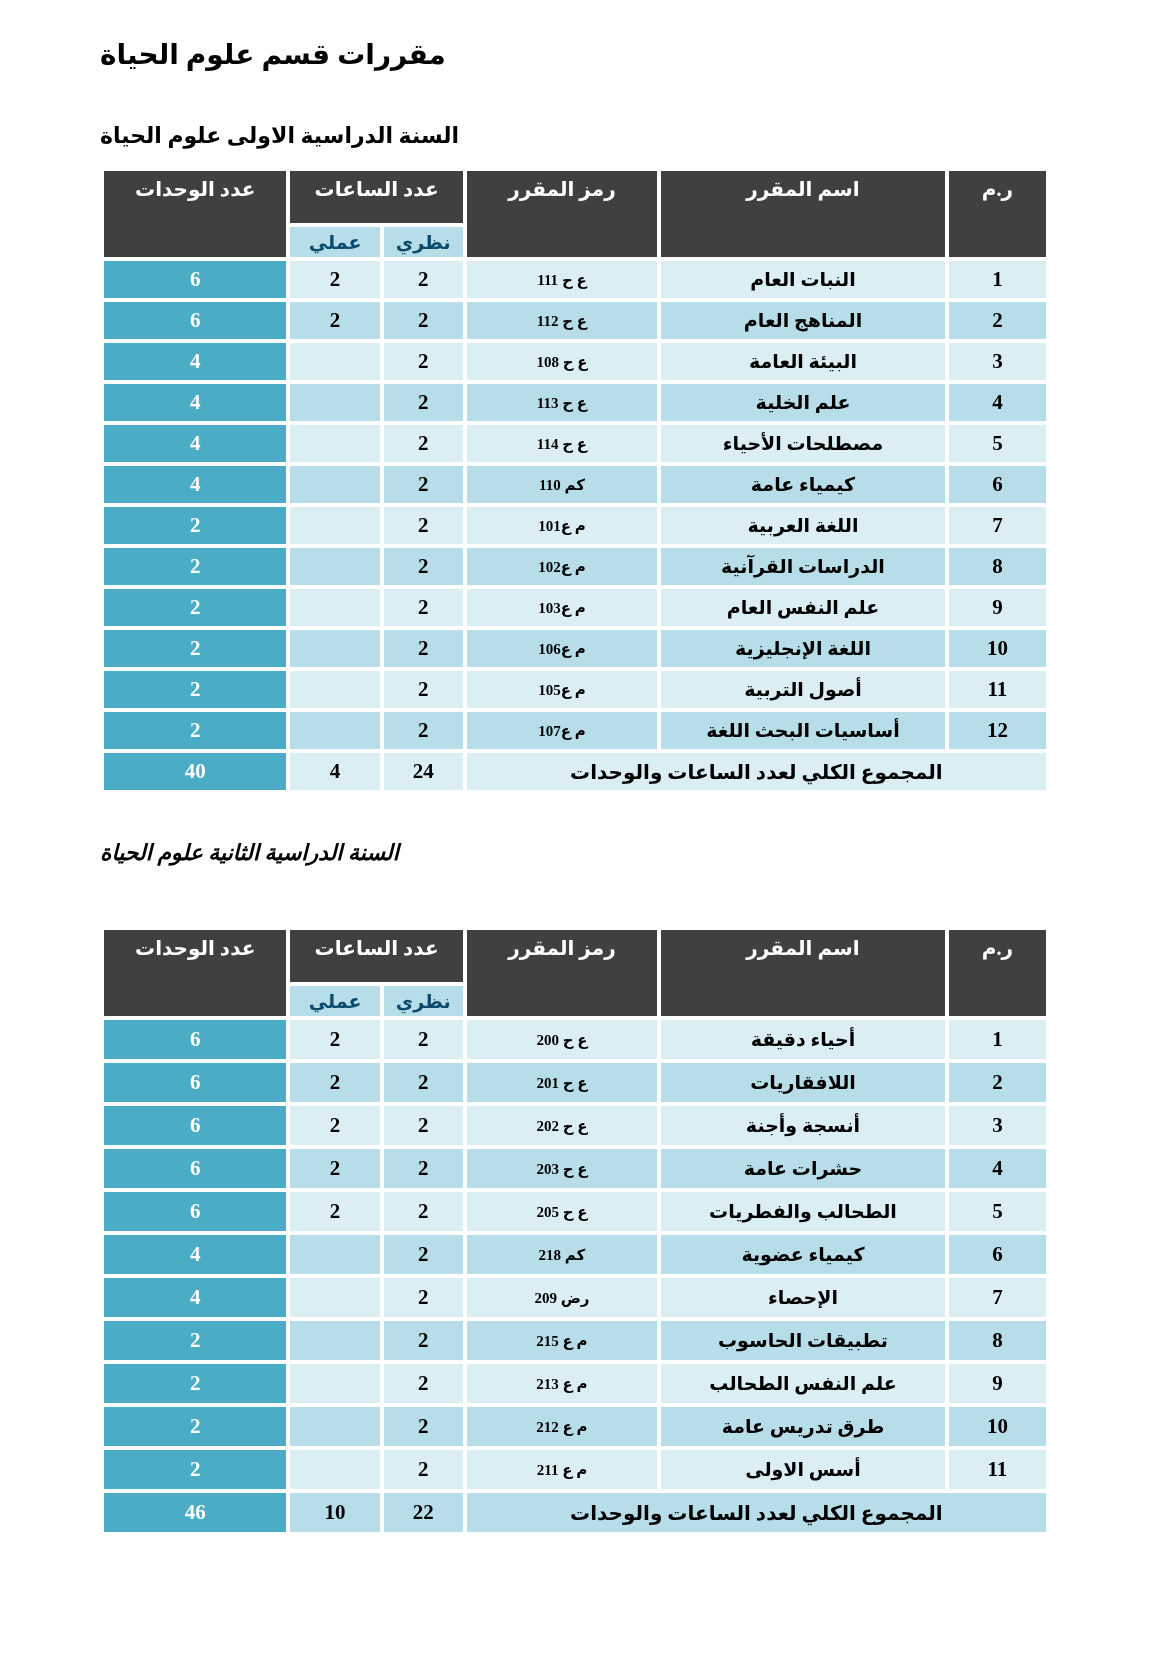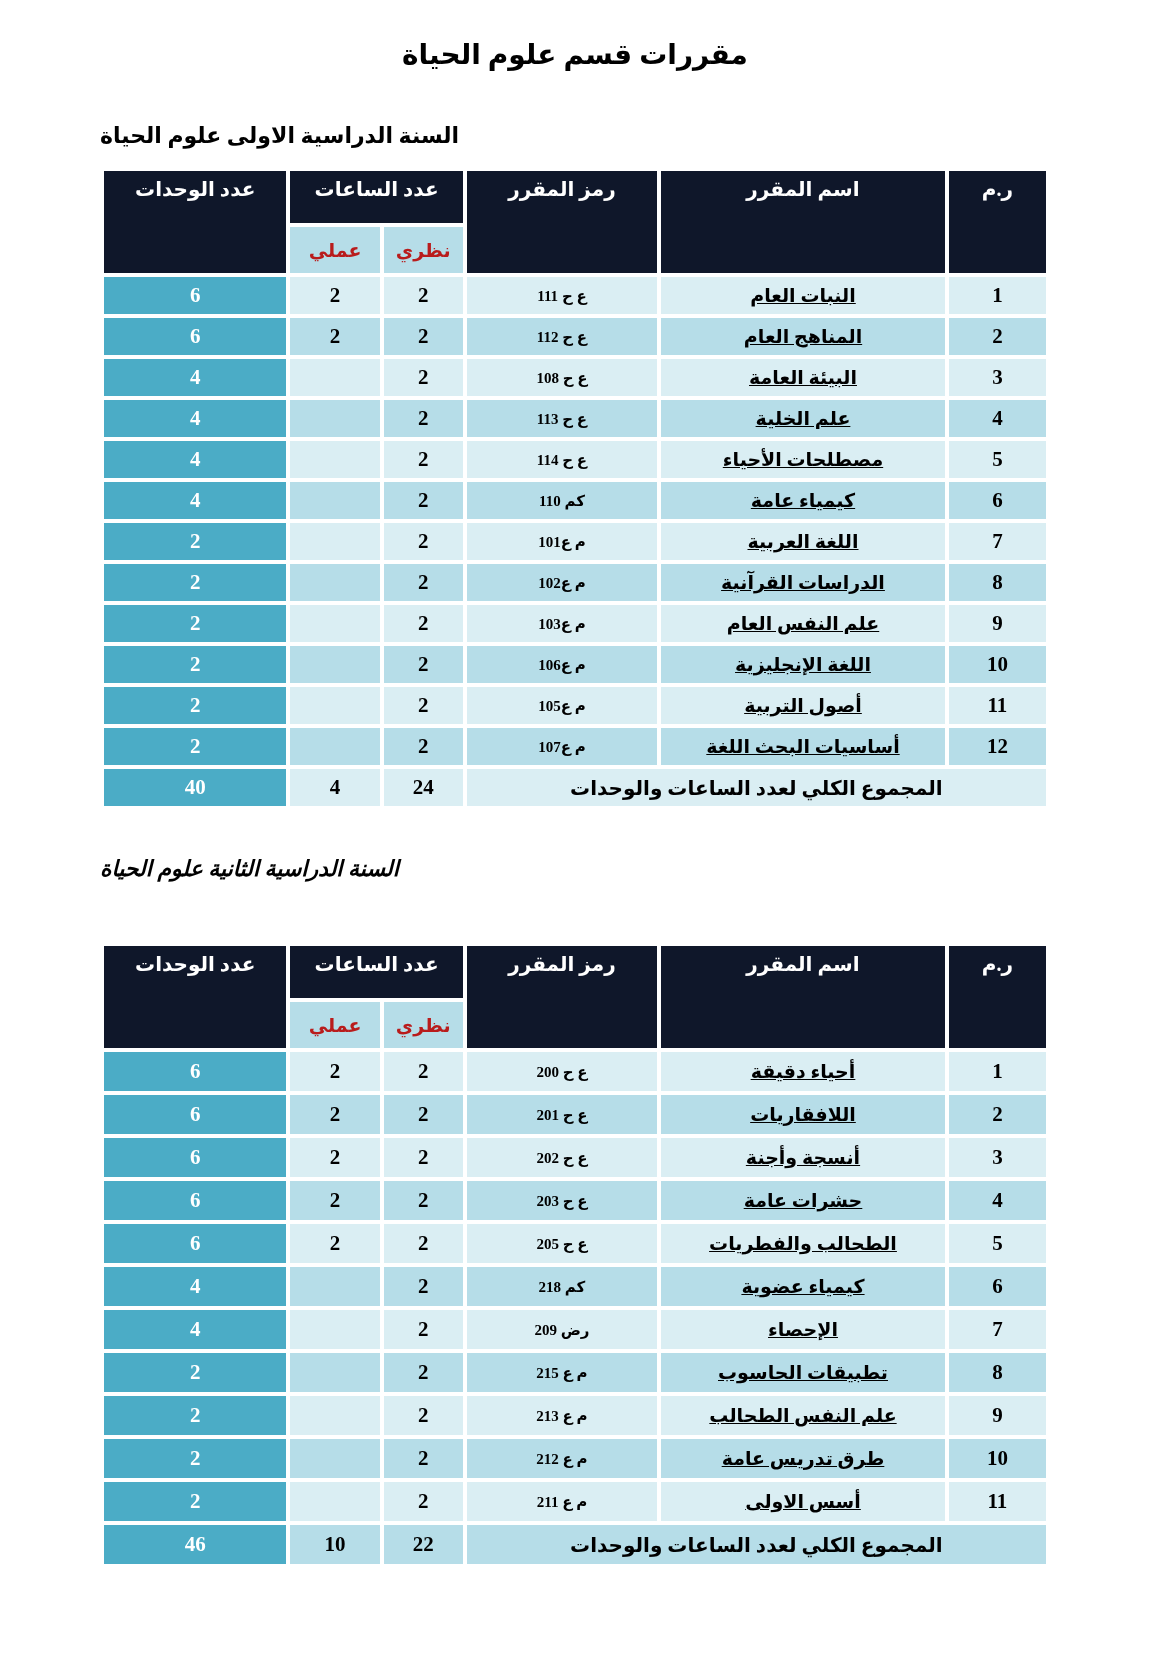--- a/index.html
+++ b/index.html
@@ -3,47 +3,47 @@
 <meta charset="utf-8">
 <style>
   html,body{margin:0;padding:0;}
   body{
     width:1165px;height:1653px;background:#ffffff;
     font-family:"Liberation Serif","DejaVu Serif","DejaVu Sans",serif;
     -webkit-font-smoothing:antialiased;
   }
   .content{width:950px;margin-left:100px;}
   .page-title{
-    text-align:center;font-size:28px;font-weight:bold;color:#000;
+    text-align:left;font-size:28px;font-weight:bold;color:#000;
     margin:38px 0 0 0;
   }
   .table-subtitle{
     font-size:22px;font-weight:bold;color:#000;margin:0;
   }
   .sub1{margin-top:52px;margin-bottom:18px;}
   .sub2{margin-top:46px;margin-bottom:60px;font-style:italic;}
   table.courses{
     width:950px;border-collapse:separate;border-spacing:4px;
     direction:rtl;table-layout:fixed;
   }
   th,td{padding:0;text-align:center;font-weight:bold;overflow:hidden;}
   th.hd{
-    background:#0f172a;color:#ffffff;font-size:20px;
+    background:#404040;color:#ffffff;font-size:20px;
     vertical-align:top;padding-top:6px;
   }
   tr.head1{height:52px;}
   th.sub{
-    background:#b6dde8;color:#b91c1c;font-size:19px;height:46px;
+    background:#b6dde8;color:#0c4a6e;font-size:19px;height:30px;
     vertical-align:middle;
   }
   td{color:#000;font-size:21px;vertical-align:middle;}
   .r0{background:#daeef3;}
   .r1{background:#b6dde8;}
   .units-cell{background:#4bacc6;color:#ffffff;}
-  .name-cell{font-size:19px;text-decoration:underline;}
+  .name-cell{font-size:19px;}
   .code-cell{font-size:15px;}
   .total-label{font-size:20px;}
   .t1 tbody td,.t1 tfoot td{height:37px;}
   .t2 tbody td,.t2 tfoot td{height:39px;}
 </style>
 </head>
 <body>
 
 <div class="content">
 

